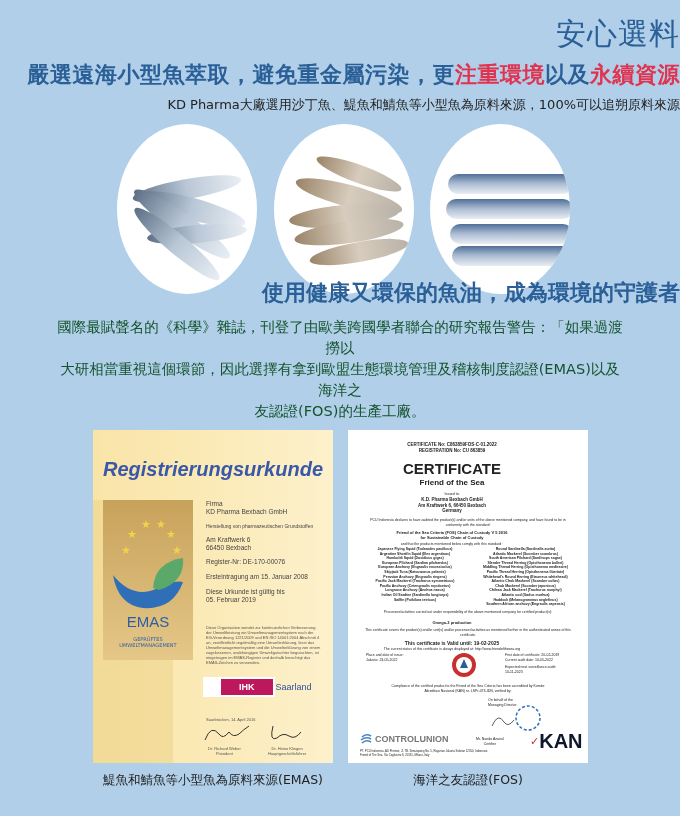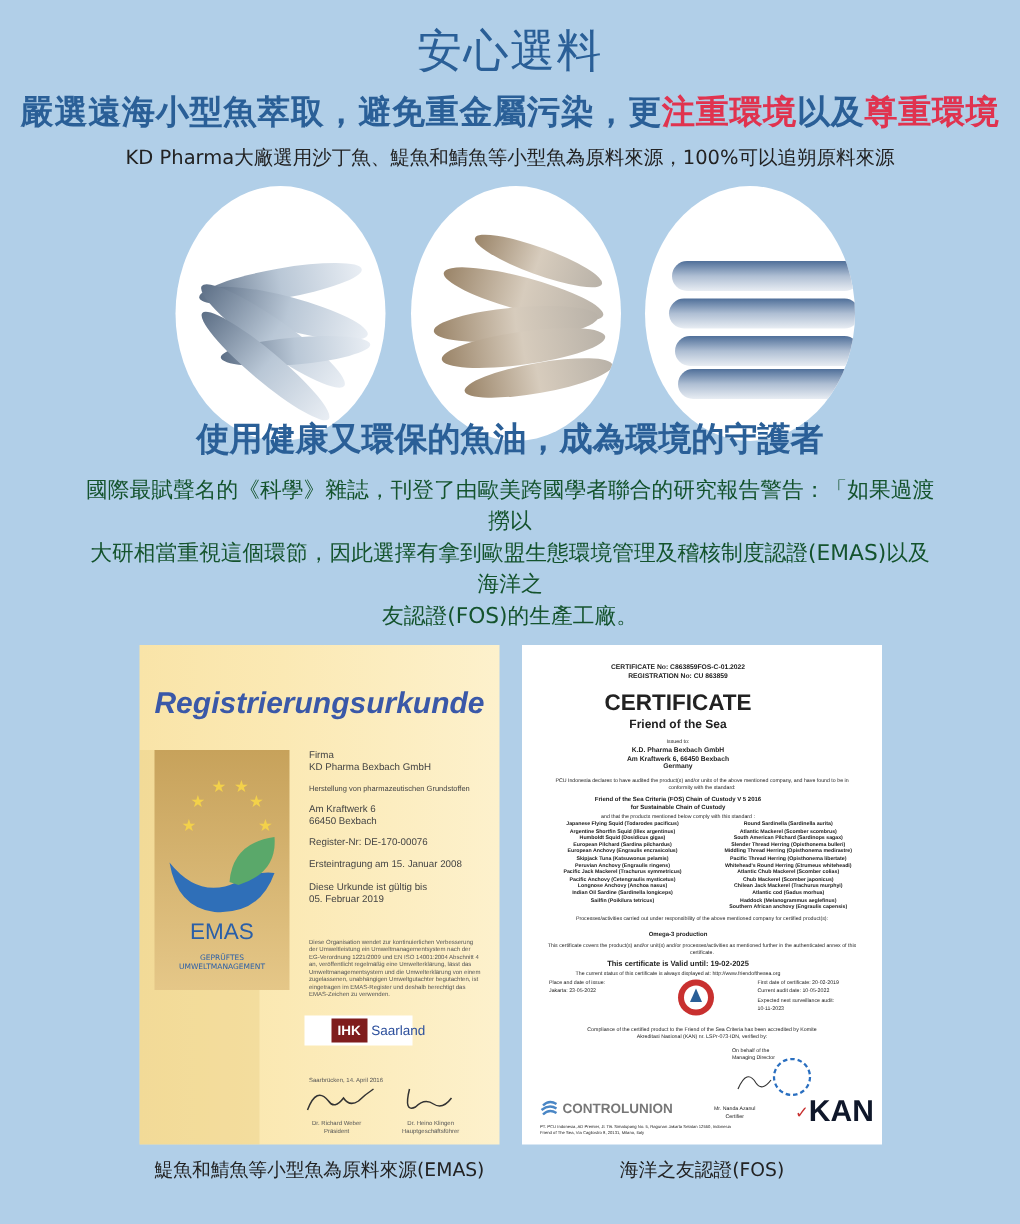--- a/index.html
+++ b/index.html
@@ -1,49 +1,49 @@
 <!DOCTYPE html>
 <html><head>
 <meta charset="utf-8">
 <style>
   html, body { margin:0; padding:0; }
   body { width:680px; height:816px; background:#b1cfe8; font-family:"DejaVu Sans", sans-serif; position:relative; overflow:hidden; }
   .abs { position:absolute; }
-  .center { left:0; width:680px; text-align:center; }
+  .center { left:0; width:680px; text-align:right; }
   .title { top:14px; font-size:30px; color:#2a5f97; letter-spacing:1px; }
   .subtitle { top:60px; font-size:22px; color:#2a5f97; font-weight:bold; letter-spacing:0.5px; }
   .subtitle .red { color:#e0334f; }
   .intro { top:96px; font-size:13px; color:#222; }
   .fish { top:124px; width:140px; height:170px; border-radius:50%; background:#fff; overflow:hidden; }
   .fish svg { width:100%; height:100%; }
   .h2 { top:278px; font-size:22px; color:#2a5f97; font-weight:bold; }
   .para { top:317px; left:55px; width:570px; text-align:center; font-size:14.5px; line-height:21px; color:#14532d; }
   .cert { top:430px; width:240px; height:333px; overflow:hidden; }
   .emas { left:93px; background:linear-gradient(90deg,#f9e4a8 0%,#fbe9b4 40%,#fdf1cc 100%); }
   .fos { left:348px; background:#fff; }
   .emas-title { top:28px; left:0; width:240px; text-align:center; font-size:20px; color:#3a58a8; font-weight:bold; font-family:"Liberation Sans", sans-serif;font-style:italic; }
   .emas-logo { top:70px; left:10px; width:90px; height:160px; background:linear-gradient(180deg,#c7a25b,#e5c788); }
   .emas-logo .emas-word { position:absolute; top:113px; left:0; width:90px; text-align:center; font-size:15px; font-weight:normal; color:#2a5fa8; font-family:"Liberation Sans", sans-serif; }
   .emas-logo .sub { position:absolute; top:136px; left:0; width:90px; text-align:center; font-size:5px; color:#2a5fa8; line-height:6px; }
   .emas-side { top:70px; left:0; width:80px; height:263px; background:rgba(230,200,120,0.35); }
   .emas-info { left:113px; font-size:6.5px; color:#444; font-family:"Liberation Sans", sans-serif; line-height:8px; }
   .small { font-size:4px; line-height:5px; color:#555; }
   .ihk { top:247px; left:110px; width:72px; height:20px; background:#fff; display:flex; align-items:center; }
-  .ihk .ihkbox { background:#7f1d1d; color:#fff; font-size:9px; font-weight:bold; padding:3px 4px; margin-left:18px; font-family:"Liberation Sans", sans-serif; }
+  .ihk .ihkbox { background:#be185d; color:#fff; font-size:9px; font-weight:bold; padding:3px 18px; margin-left:18px; font-family:"Liberation Sans", sans-serif; }
   .ihk .sa { font-size:9px; color:#2c4f9c; margin-left:3px; font-family:"Liberation Sans", sans-serif; }
   .fos-line { left:0; width:208px; text-align:center; font-family:"Liberation Sans", sans-serif; color:#222; }
   .fos-col { font-size:3.5px; line-height:4.6px; color:#222; font-weight:bold; font-family:"Liberation Sans", sans-serif; }
   .caption { top:772px; font-size:12.5px; color:#222; width:240px; text-align:center; }
 </style>
 </head>
 <body>
 
 <div class="abs center title">安心選料</div>
 <div class="abs center subtitle">
-  <span>嚴選遠海小型魚萃取，避免重金屬污染，更</span><span class="red">注重環境</span><span>以及</span><span class="red">尊重環境</span>
+  <span>嚴選遠海小型魚萃取，避免重金屬污染，更</span><span class="red">注重環境</span><span>以及</span><span class="red">永續資源</span>
 </div>
 <div class="abs center intro">KD Pharma大廠選用沙丁魚、鯷魚和鯖魚等小型魚為原料來源，100%可以追朔原料來源</div>
 
 <div class="abs fish" style="left:117px;">
   <svg viewBox="0 0 140 170">
     <defs>
         <linearGradient id="s1" x1="0" x2="1">
           <stop offset="0" stop-color="#5d6f86"></stop>
           <stop offset="0.5" stop-color="#b9c7d6"></stop>
           <stop offset="1" stop-color="#e9eef4"></stop>

